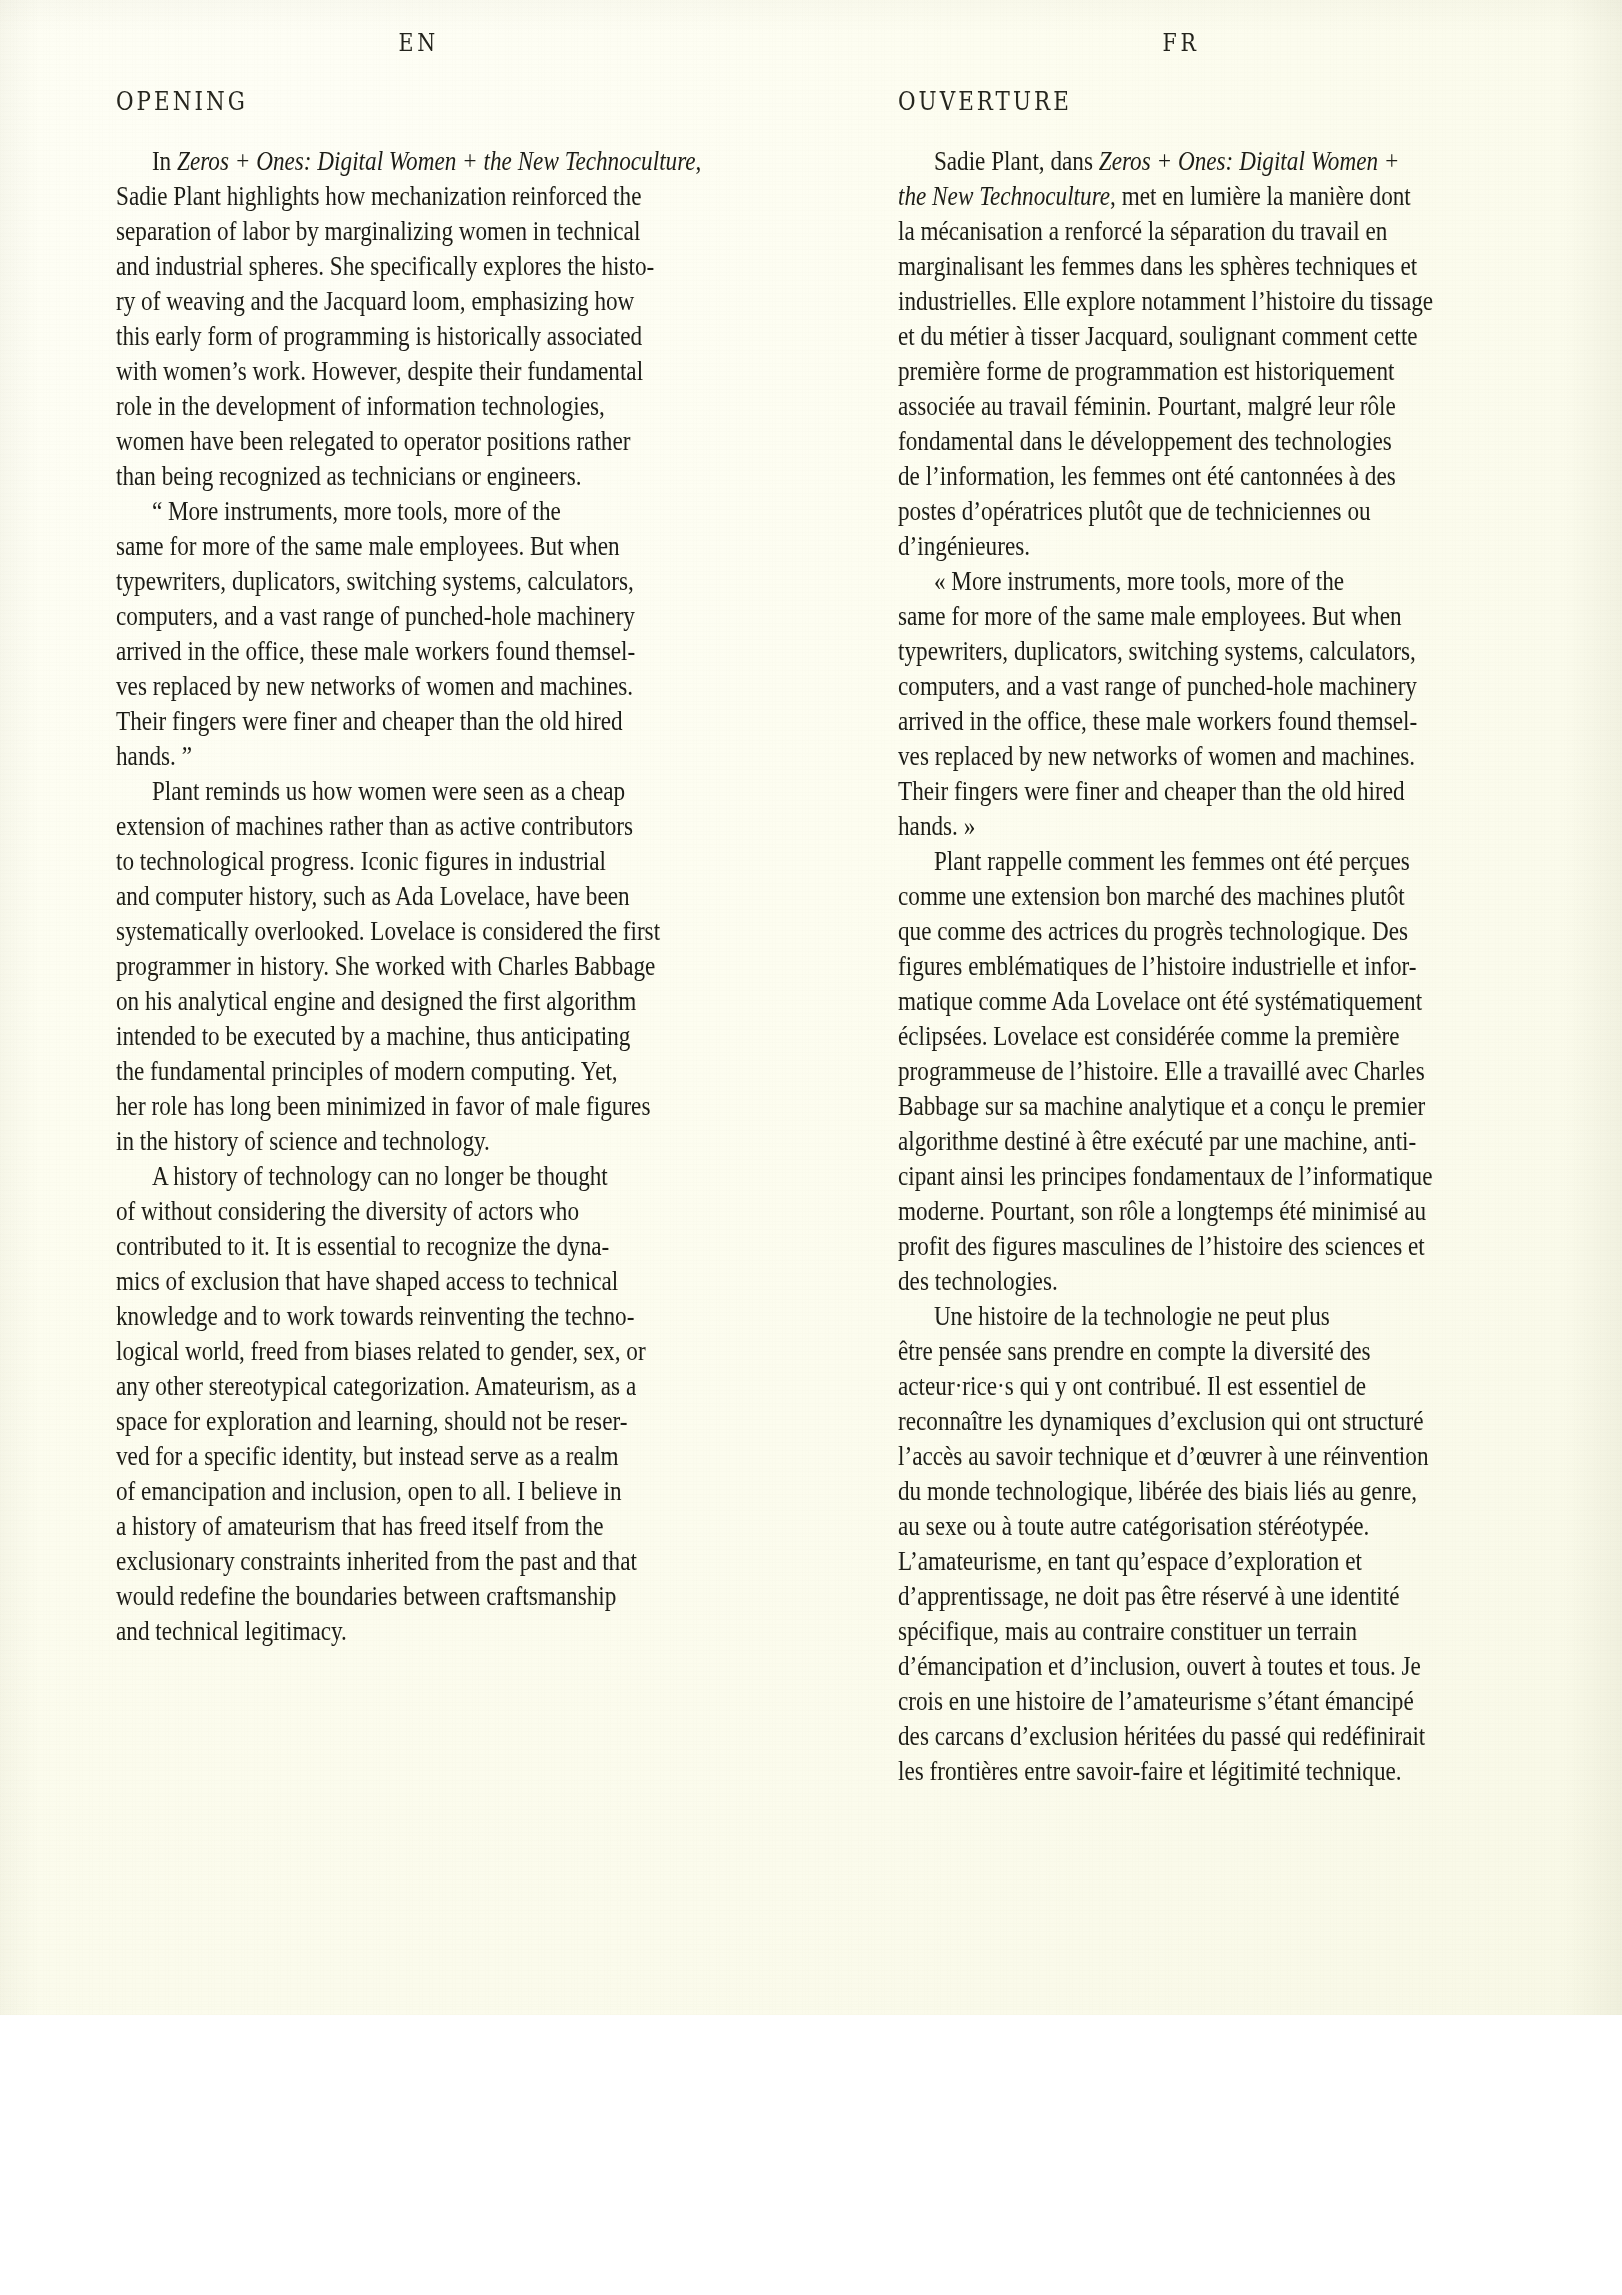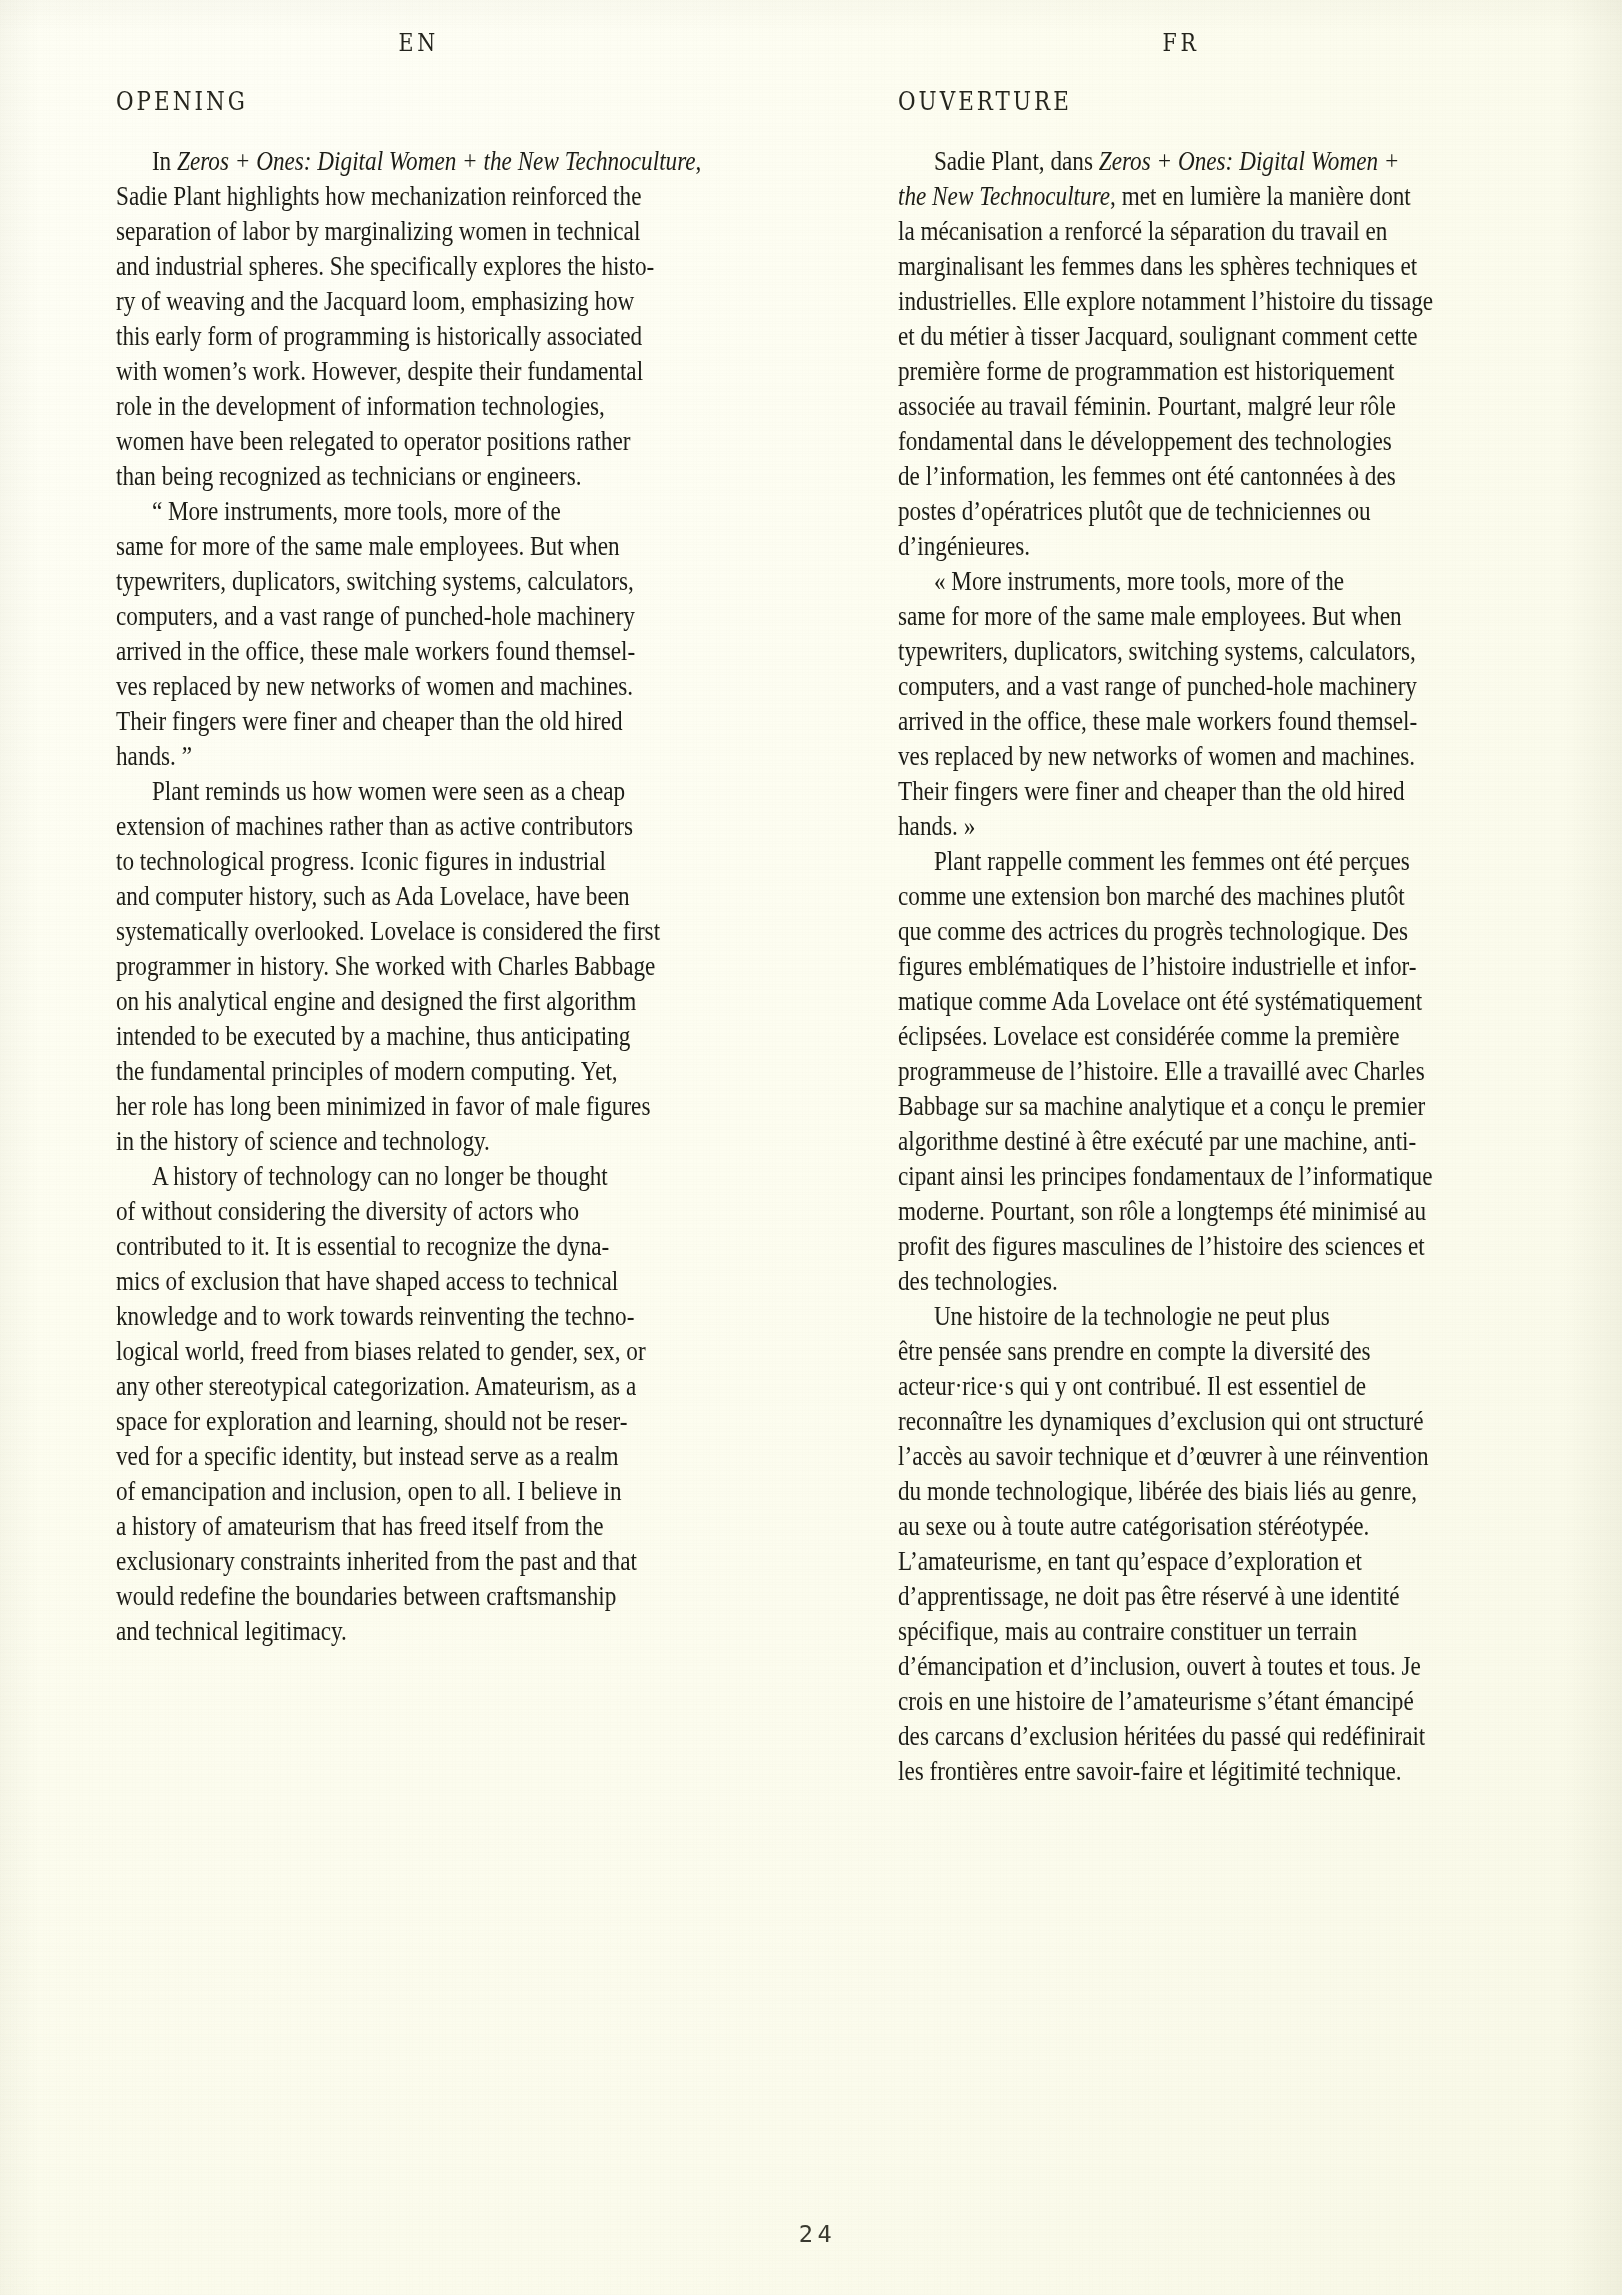--- a/index.html
+++ b/index.html
@@ -6,21 +6,21 @@
     margin: 0;
     padding: 0;
     background: #ffffff;
   }
   body {
     font-family: "Liberation Serif", "DejaVu Serif", serif;
   }
   .page {
     position: relative;
     width: 1623px;
-    height: 2295px;
+    height: 2015px;
     background:
       radial-gradient(ellipse at 18% 12%, #fefef6 0%, #fdfdf0 38%, #fbfbec 70%, #f8f8e6 100%);
     overflow: hidden;
     box-sizing: border-box;
   }
   
   .grain {
     position: absolute;
     inset: 0;
     pointer-events: none;

